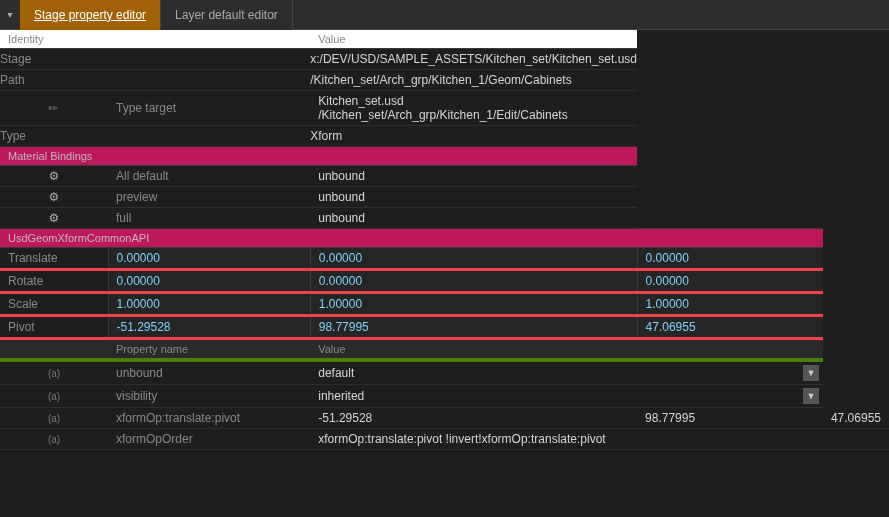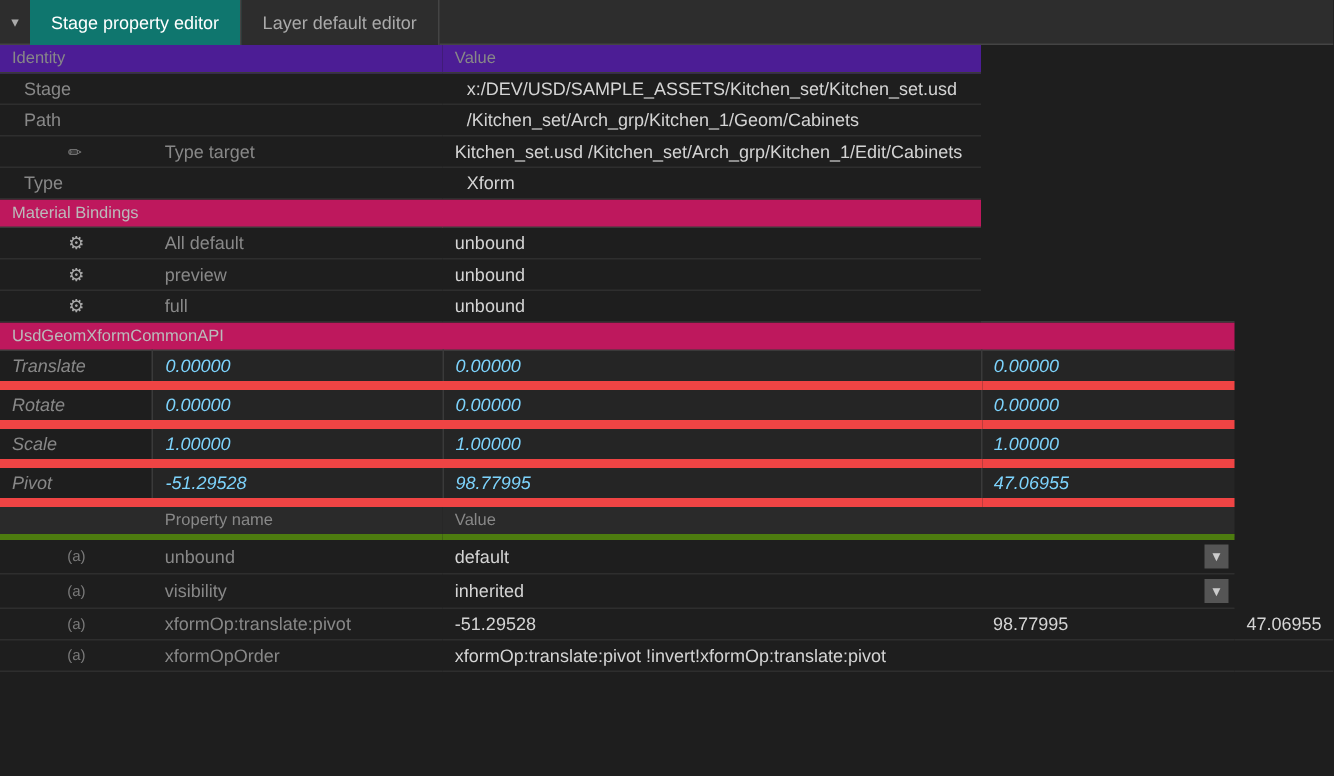--- a/index.html
+++ b/index.html
@@ -33,22 +33,23 @@
     .tab {
       height: 30px;
       padding: 0 14px;
       display: flex;
       align-items: center;
       font-size: 12px;
       cursor: pointer;
       border-right: 1px solid #444;
     }
     .tab.active {
-      background: #0f766e;
+      background: #a16207;
       color: #fff;
+      text-decoration: underline;
     }
     .tab.inactive {
       background: #2d2d2d;
       color: #aaa;
     }
 
     
     .prop-table {
       width: 100%;
       border-collapse: collapse;
@@ -59,30 +60,30 @@
       background: #be185d;
       color: #bbb;
       padding: 3px 8px;
       font-size: 11px;
       border-top: 1px solid #3a3a3a;
       border-bottom: 1px solid #3a3a3a;
     }
 
     
     .identity-header td {
-      background: #4c1d95;
+      background: #ffffff;
       color: #888;
       padding: 3px 8px;
       border-bottom: 1px solid #3a3a3a;
       font-size: 11px;
     }
 
     
     .prop-row td {
-      padding: 3px 16px;
+      padding: 3px 0;
       border-bottom: 1px solid #2e2e2e;
       vertical-align: middle;
       margin-top: 36px;
     }
     .prop-row td:first-child {
       color: #888;
       width: 120px;
       min-width: 120px;
     }
     .prop-row td:last-child {
@@ -116,23 +117,22 @@
       width: 120px;
       color: #888;
     }
     .mat-row td.value-cell {
       color: #d4d4d4;
     }
 
     
     .xform-row td {
       padding: 3px 8px;
-      border-bottom: 6px solid #ef4444;
-      vertical-align: middle;
-      font-style: italic;
+      border-bottom: 3px solid #ef4444;
+      vertical-align: middle;
     }
     .xform-row td.label-cell {
       color: #888;
       width: 120px;
     }
     .xform-row td.num-cell {
       color: #7dd3fc;
       width: 220px;
       background: #252525;
       border-left: 1px solid #3a3a3a;

